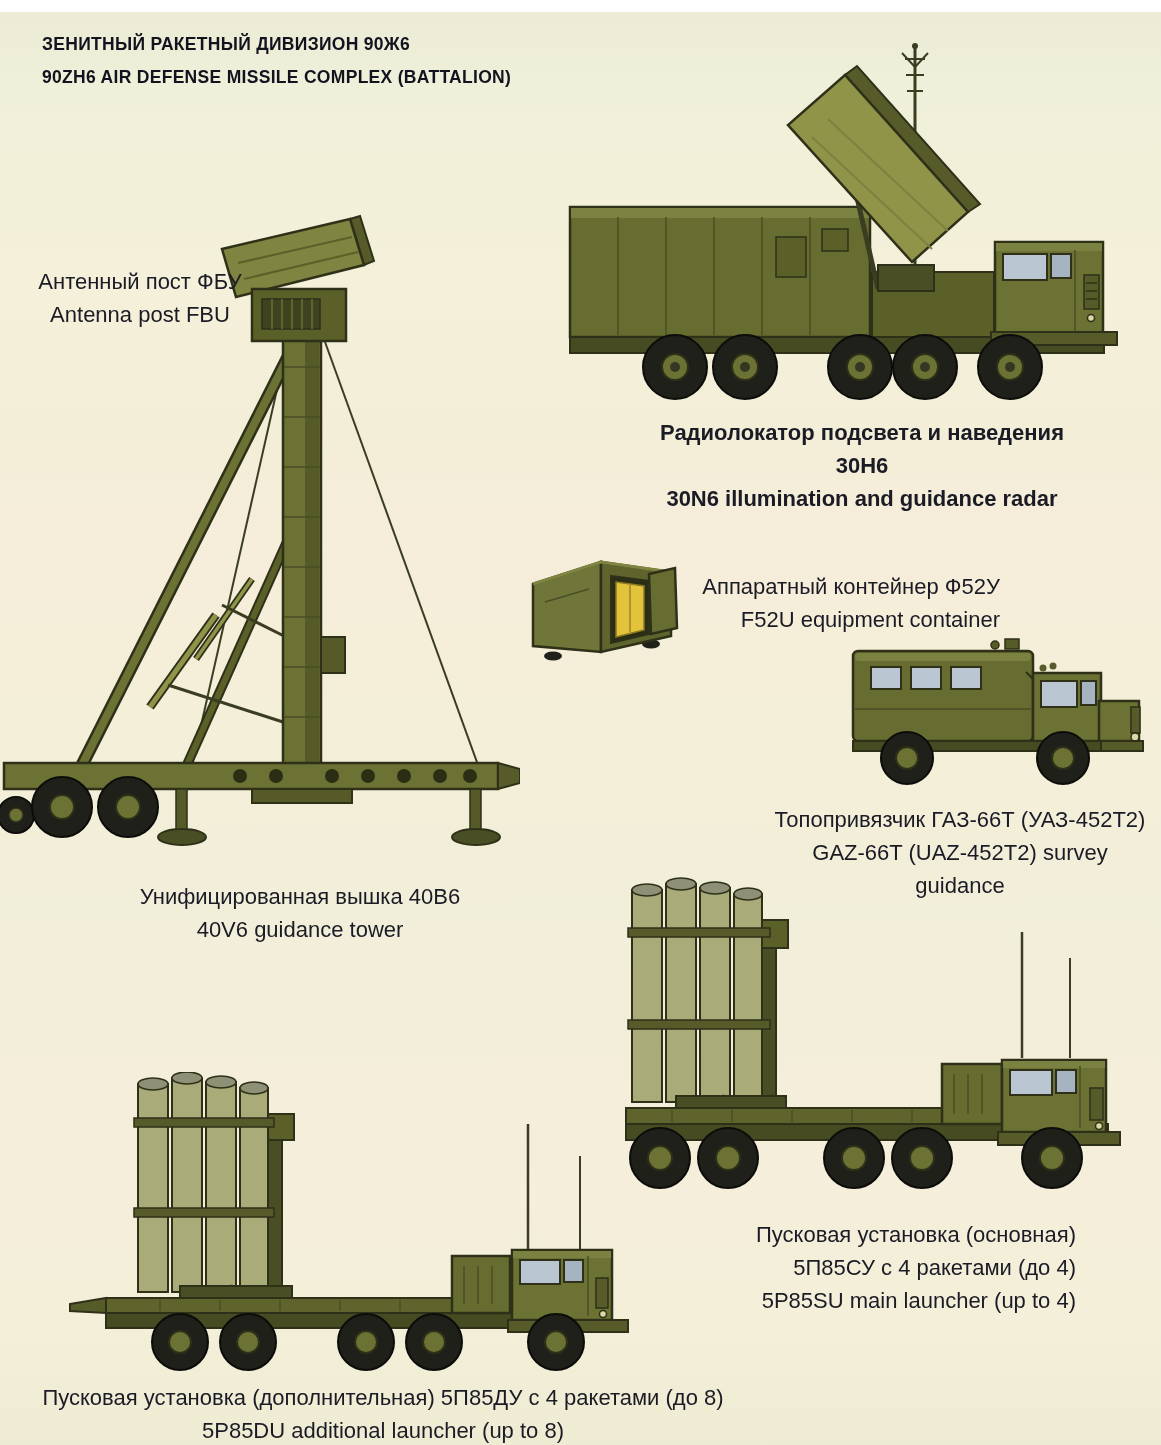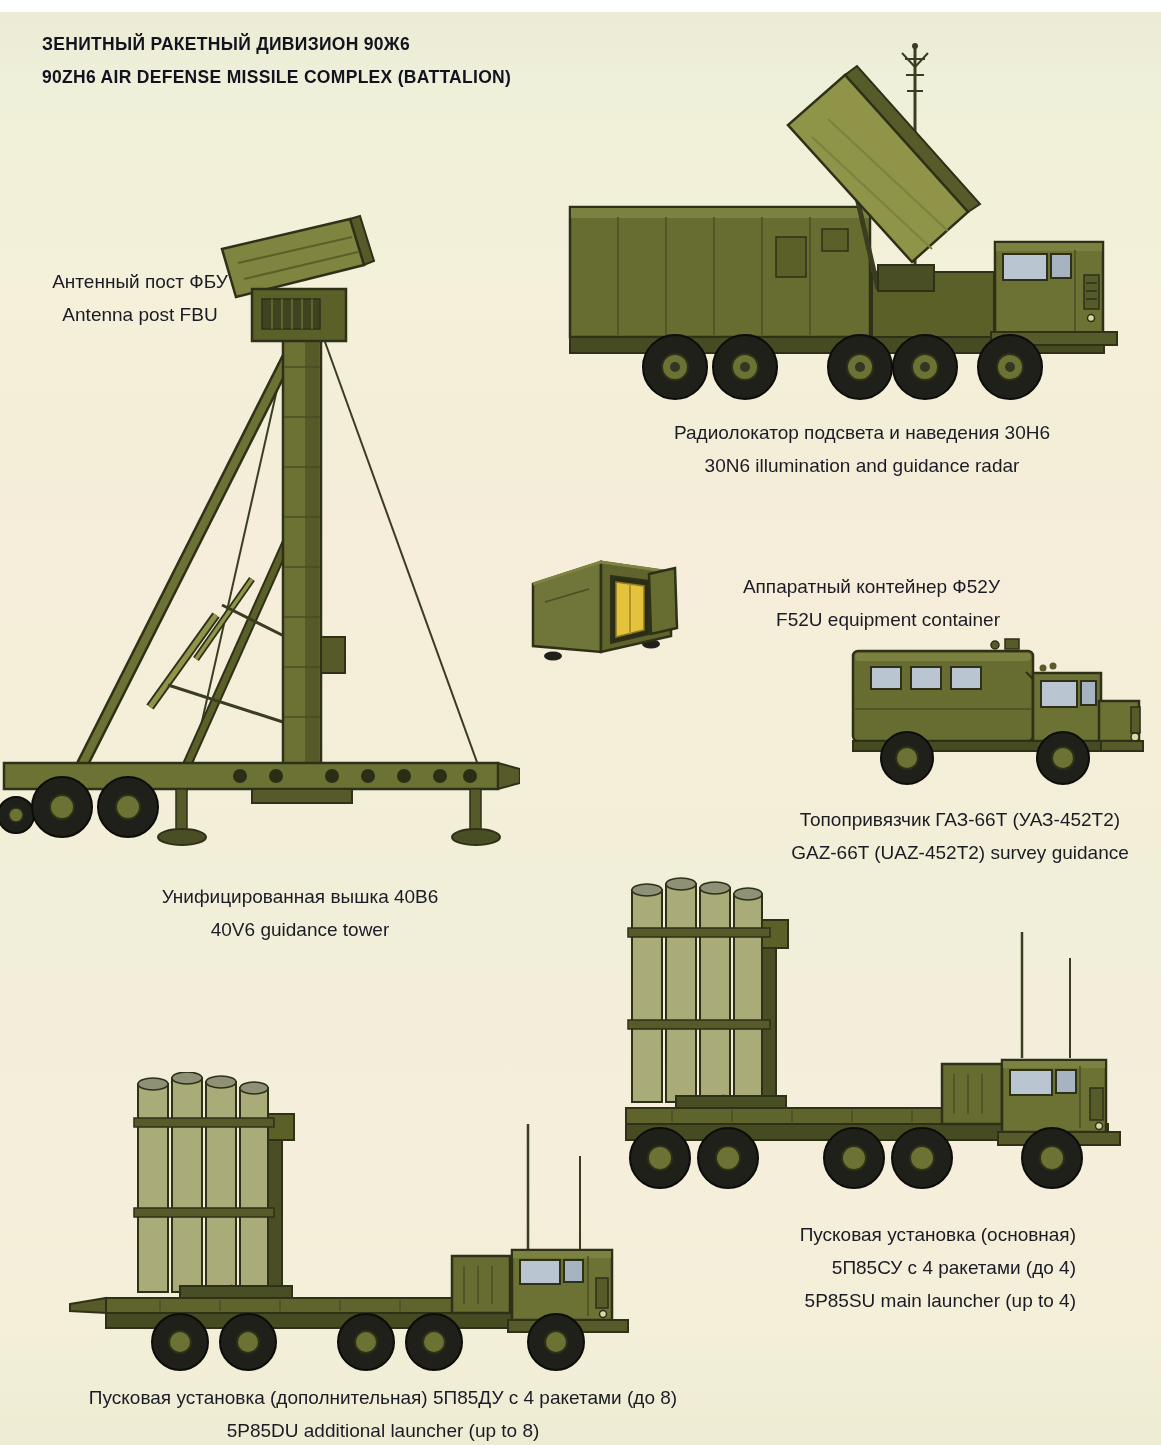--- a/index.html
+++ b/index.html
@@ -17,21 +17,21 @@
       #f4efd8 700px, #f1eed9 900px, #f5eedb 1150px,
       #f3efd8 1310px, #eeebd3 1445px);
   }
   .title-block {
     position: absolute; left: 42px; top: 16px;
     font-weight: bold; font-size: 17.5px; line-height: 33px;
     letter-spacing: 0.3px; color: #13131f;
   }
   .label {
     position: absolute;
-    font-size: 19px; line-height: 33px;
+    font-size: 22px; line-height: 33px;
     text-align: center; color: #1b1b26;
   }
   .fig { position: absolute; }
   svg { display: block; }
 </style>
 </head>
 <body>
 
 <div class="page">
 
@@ -172,21 +172,21 @@
         <circle cx="365" cy="330" r="32" fill="#20201a" stroke="#0c0c0a" stroke-width="2"></circle>
         <circle cx="365" cy="330" r="13" fill="#6c7134" stroke="#2e3118" stroke-width="2"></circle>
         <circle cx="365" cy="330" r="5" fill="#343722"></circle>
         <circle cx="450" cy="330" r="32" fill="#20201a" stroke="#0c0c0a" stroke-width="2"></circle>
         <circle cx="450" cy="330" r="13" fill="#6c7134" stroke="#2e3118" stroke-width="2"></circle>
         <circle cx="450" cy="330" r="5" fill="#343722"></circle>
       </g>
     </svg>
   </div>
 
-  <div class="label" style="left:632px; top:404px; width:460px;">
+  <div class="label" style="left:632px; top:404px; width:460px;font-weight:bold;">
     <div>Радиолокатор подсвета и наведения 30Н6</div>
     <div>30N6 illumination and guidance radar</div>
   </div>
 
   <div class="fig" style="left:523px; top:532px;">
     <svg width="170" height="125" viewBox="0 0 170 125">
       <ellipse cx="30" cy="112" rx="9" ry="4.5" fill="#20201a"></ellipse>
       <ellipse cx="128" cy="100" rx="9" ry="4.5" fill="#20201a"></ellipse>
       <polygon points="10,40 78,18 78,108 10,102" fill="#70753a" stroke="#2e3118" stroke-width="2.5"></polygon>
       <polygon points="78,18 148,28 148,92 78,108" fill="#5f642c" stroke="#2e3118" stroke-width="2.5"></polygon>

